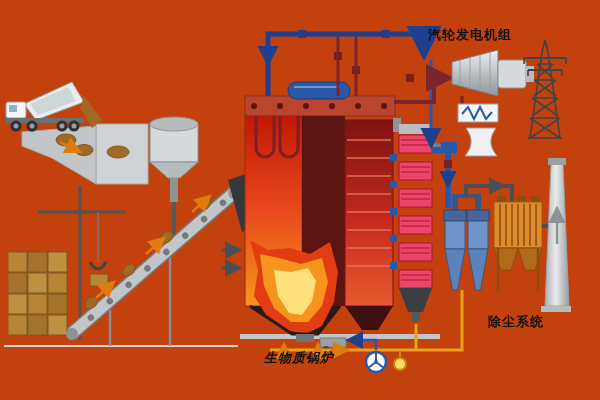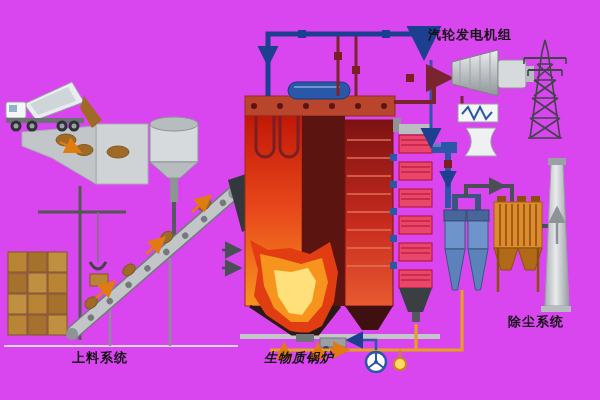--- a/index.html
+++ b/index.html
@@ -1,23 +1,23 @@
 <!DOCTYPE html>
 <html style="--furnace-red: #c21807; --flame-red: #e23d12; --flame-orange: #f7941d; --flame-yellow: #ffe07a; --tube-pink: #e8476b; --steam-blue: #1d3f8f; --duct-blue: #2b57a8; --pipe-maroon: #7a2430; --air-yellow: #e8a21a; --arrow-orange: #e07b10; --cyclone-blue: #6f94cc; --bagfilter-orange: #de8b2d; --bale-brown: #b98433; --structure-gray: #c2c6c9;"><head>
 <meta charset="utf-8">
 <style>
   html,body{margin:0;padding:0;background:#fff;}
-  .stage{position:relative;width:600px;height:400px;background:#d946ef;overflow:hidden;
+  .stage{position:relative;width:600px;height:400px;background:#c2410c;overflow:hidden;
          font-family:"DejaVu Sans",sans-serif;}
   .stage svg{position:absolute;left:0;top:0;}
   .lbl{position:absolute;font-weight:bold;font-size:13px;color:#111;white-space:nowrap;letter-spacing:1px;}
   .lbl-turbine{left:428px;top:26px;}
   .lbl-feeding{left:72px;top:349px;}
   .lbl-boiler{left:264px;top:349px;font-style:italic;}
-  .lbl-dust{left:508px;top:313px;text-align:right;}
+  .lbl-dust{left:488px;top:313px;text-align:right;}
 </style>
 </head>
 <body>
 
 <div class="stage">
 
 <svg width="600" height="400" viewBox="0 0 600 400">
 <defs>
   <marker id="mO" markerWidth="8" markerHeight="8" refX="6" refY="3.5" orient="auto">
           <path d="M0,0 L7,3.5 L0,7 Z" fill="#e07b10"></path>
@@ -281,17 +281,16 @@
     <circle cx="376" cy="362" r="10" fill="#ffffff" stroke="#2b57a8" stroke-width="2.5"></circle>
     <path d="M376,362 L376,353 M376,362 L384,368 M376,362 L368,368" stroke="#2b57a8" stroke-width="2"></path>
     <circle cx="376" cy="362" r="2" fill="#2b57a8"></circle>
   </g>
   <circle cx="400" cy="364" r="6" fill="#ffd966" stroke="#c88a10" stroke-width="2"></circle>
   <path d="M400,358 V350" stroke="#c88a10" stroke-width="2"></path>
 </g>
 </svg>
 
 <div class="lbl lbl-turbine">汽轮发电机组</div>
-<div class="lbl lbl-feeding">上料系统</div>
 <div class="lbl lbl-boiler">生物质锅炉</div>
 <div class="lbl lbl-dust">除尘系统</div>
 
 </div>
 
 </body></html>

